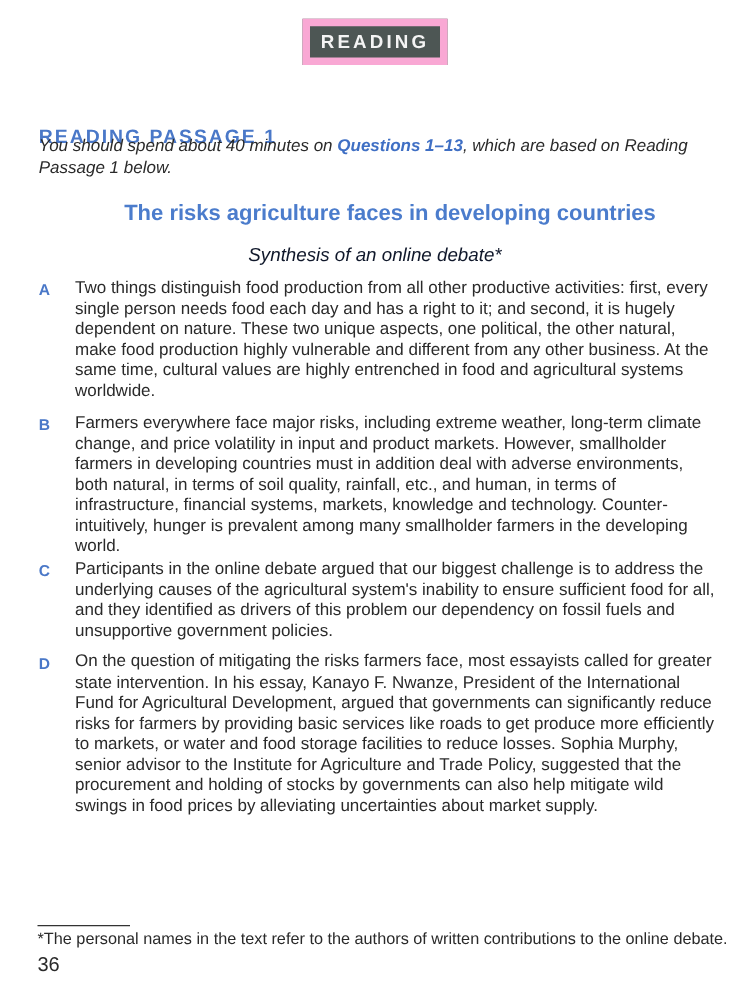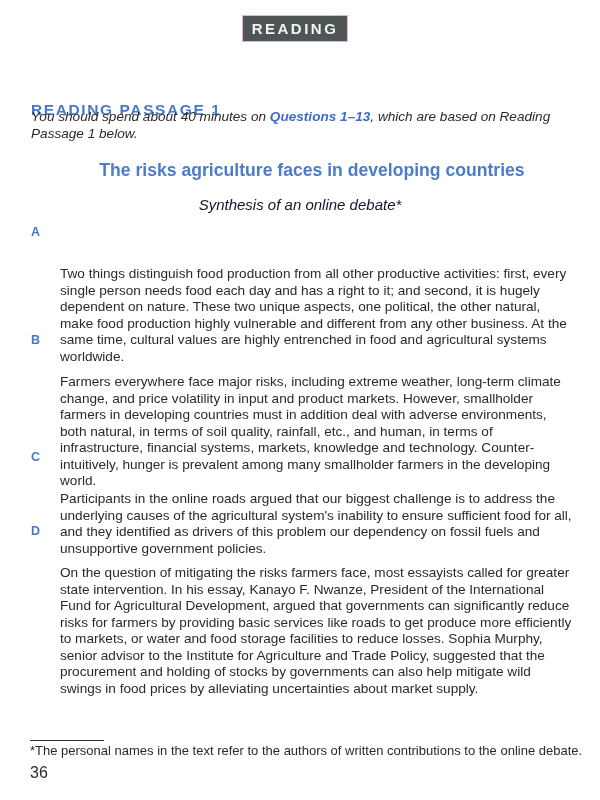--- a/index.html
+++ b/index.html
@@ -4,21 +4,21 @@
   <style>
     html, body { margin: 0; padding: 0; }
     body {
       width: 600px; height: 800px; background: #ffffff; position: relative; overflow: hidden;
       font-family: "Liberation Sans", sans-serif; color: #2a2a2a;
     }
     .tab {
       position: absolute; left: 242px; top: 15px; width: 104px; height: 25px;
       background: #4d5654; color: #f4f4f4; font-weight: bold; font-size: 15px;
       letter-spacing: 2.5px; text-align: center; line-height: 25px;
-      border: 1px solid #f9a8d4;
+      border: 6px solid #f9a8d4;
     }
     .passage-heading {
       position: absolute; left: 31px; top: 77px; font-size: 15.5px; font-weight: bold;
       color: #4a78c8; letter-spacing: 1.6px; margin-top: 24px;
     }
     .instructions {
       position: absolute; left: 31px; top: 108px; width: 540px; font-size: 13.6px;
       font-style: italic; line-height: 17px; color: #2a2a2a;
     }
     .instructions .q { color: #3f6fc4; font-weight: bold; font-style: italic; text-align: center; }
@@ -29,21 +29,21 @@
     .subtitle {
       position: absolute; left: 0; width: 600px; top: 196px; text-align: center;
       font-size: 15px; font-style: italic; color: #0f172a;
     }
     .para {
       position: absolute; left: 31px; width: 545px; font-size: 13.6px; line-height: 16.5px;
     }
     .para .letter {
       position: absolute; left: 0; top: 2px; color: #4a78c8; font-weight: bold; font-size: 12.5px;
     }
-    .para .text { margin-left: 29px; display: block; margin-top: 44px; }
+    .para .text { margin-left: 29px; display: block; }
     .footnote-rule {
       position: absolute; left: 30px; top: 740px; width: 74px; border-top: 1px solid #333;
     }
     .footnote {
       position: absolute; left: 30px; top: 743px; font-size: 13px; color: #2a2a2a;
     }
     .page-number {
       position: absolute; left: 30px; top: 764px; font-size: 16px; color: #2a2a2a;
     }
   </style>
@@ -66,21 +66,21 @@
   <span class="text">Two things distinguish food production from all other productive activities: first, every single person needs food each day and has a right to it; and second, it is hugely dependent on nature. These two unique aspects, one political, the other natural, make food production highly vulnerable and different from any other business. At the same time, cultural values are highly entrenched in food and agricultural systems worldwide.</span>
 </div>
 
 <div class="para" style="top:330px;">
   <span class="letter">B</span>
   <span class="text">Farmers everywhere face major risks, including extreme weather, long-term climate change, and price volatility in input and product markets. However, smallholder farmers in developing countries must in addition deal with adverse environments, both natural, in terms of soil quality, rainfall, etc., and human, in terms of infrastructure, financial systems, markets, knowledge and technology. Counter-intuitively, hunger is prevalent among many smallholder farmers in the developing world.</span>
 </div>
 
 <div class="para" style="top:447px;">
   <span class="letter">C</span>
-  <span class="text">Participants in the online roads argued that our biggest challenge is to address the underlying causes of the agricultural system's inability to ensure sufficient food for all, and they identified as drivers of this problem our dependency on fossil fuels and unsupportive government policies.</span>
+  <span class="text">Participants in the online debate argued that our biggest challenge is to address the underlying causes of the agricultural system's inability to ensure sufficient food for all, and they identified as drivers of this problem our dependency on fossil fuels and unsupportive government policies.</span>
 </div>
 
 <div class="para" style="top:521px;">
   <span class="letter">D</span>
   <span class="text">On the question of mitigating the risks farmers face, most essayists called for greater state intervention. In his essay, Kanayo F. Nwanze, President of the International Fund for Agricultural Development, argued that governments can significantly reduce risks for farmers by providing basic services like roads to get produce more efficiently to markets, or water and food storage facilities to reduce losses. Sophia Murphy, senior advisor to the Institute for Agriculture and Trade Policy, suggested that the procurement and holding of stocks by governments can also help mitigate wild swings in food prices by alleviating uncertainties about market supply.</span>
 </div>
 
 <div class="footnote-rule"></div>
 <div class="footnote">*The personal names in the text refer to the authors of written contributions to the online debate.</div>
 <div class="page-number">36</div>

